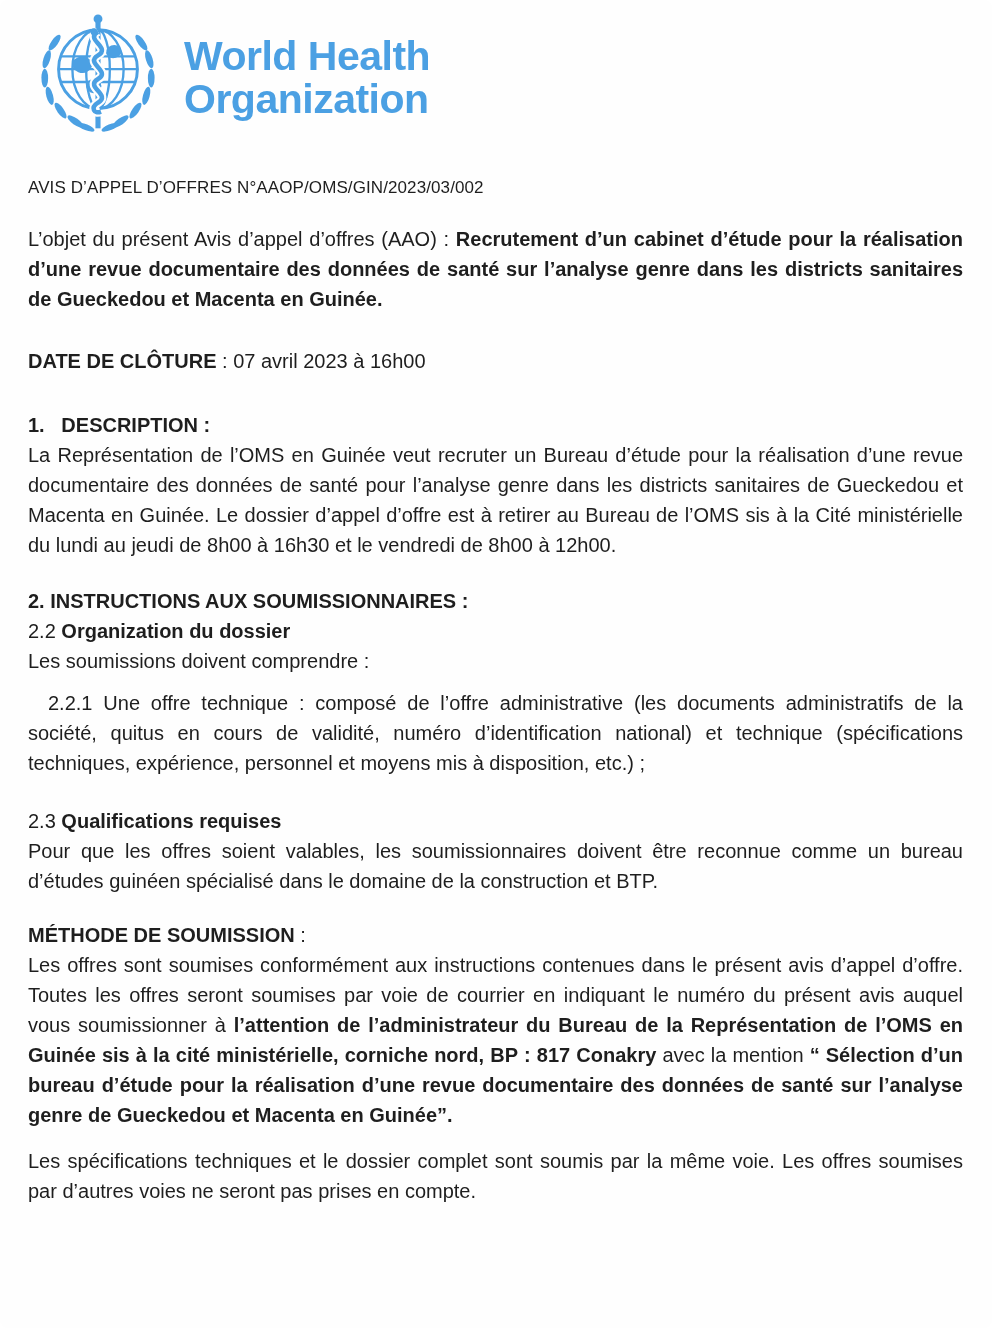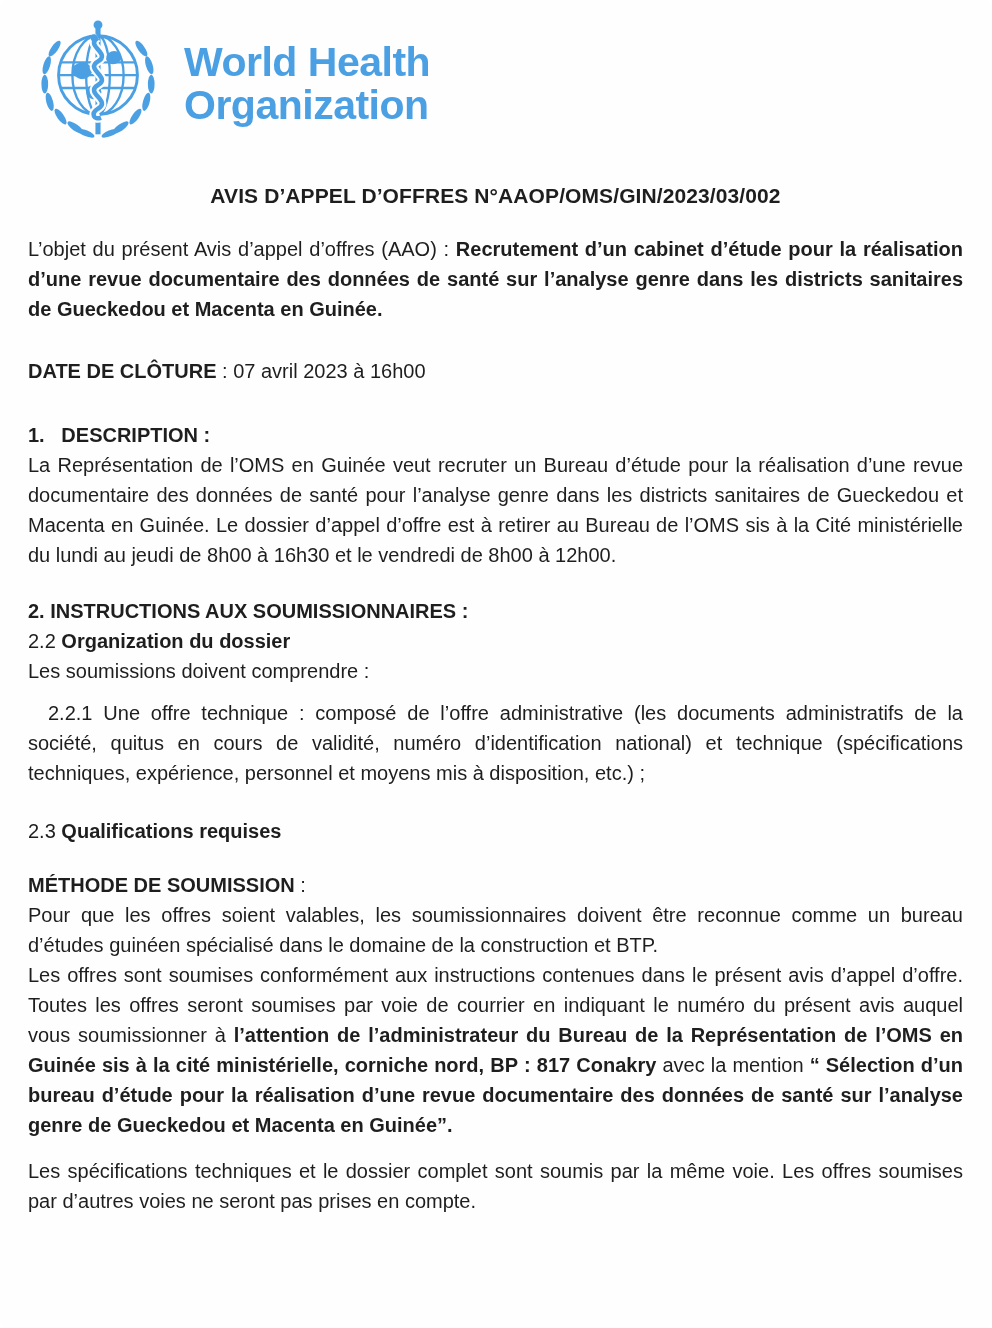--- a/index.html
+++ b/index.html
@@ -1,18 +1,18 @@
 <!DOCTYPE html>
 <html lang="fr" style="--brand: #4BA0E3;"><head>
 <meta charset="utf-8">
 <style>
   html, body { margin: 0; padding: 0; background: #ffffff; }
   .page {
     width: 992px; height: 1328px; box-sizing: border-box;
-    padding: 16px 29px 0 28px;
+    padding: 10px 29px 0 28px;
     background: #fefefe;
     font-family: "Liberation Sans", sans-serif;
     color: #1e1e1e;
     overflow: hidden;
     position: relative;
     border-radius: 8px;
   }
   
   .header { display: flex; align-items: center; height: 142px; }
   .emblem { width: 140px; height: 138px; flex: 0 0 auto; }
@@ -23,23 +23,23 @@
     margin-left: 16px;
     color: var(--brand, #4BA0E3);
     font-weight: 700;
     font-size: 41px;
     line-height: 43px;
     letter-spacing: -0.5px;
     margin-top: -6px;
   }
   
   .doc-title {
-    text-align: center;
-    font-weight: 700;
-    font-size: 21px;
+    text-align: left;
+    font-weight: 400;
+    font-size: 17px;
     margin-top: 26px;
     letter-spacing: 0.1px;
   }
   .para {
     font-size: 20px;
     line-height: 30px;
     text-align: justify;
     margin: 0;
   }
   .b { font-weight: 700; }
@@ -140,20 +140,20 @@
 
   <p class="para mt-desc-h"><span class="b">1.&nbsp;&nbsp;&nbsp;DESCRIPTION&nbsp;:</span></p>
   <p class="para"><span>La Représentation de l’OMS en Guinée veut recruter un Bureau d’étude pour la réalisation d’une revue documentaire des données de santé pour l’analyse genre dans les districts sanitaires de Gueckedou et Macenta en Guinée. Le dossier d’appel d’offre est à retirer au Bureau de l’OMS sis à la Cité ministérielle du lundi au jeudi de 8h00 à 16h30 et le vendredi de 8h00 à 12h00.</span></p>
 
   <p class="para mt-sec"><span class="b">2. INSTRUCTIONS AUX SOUMISSIONNAIRES&nbsp;:</span></p>
   <p class="para"><span>2.2 </span><span class="b">Organization du dossier</span></p>
   <p class="para"><span>Les soumissions doivent comprendre&nbsp;:</span></p>
   <p class="para indent-first"><span>2.2.1 Une offre technique&nbsp;: composé de l’offre administrative (les documents administratifs de la société, quitus en cours de validité, numéro d’identification national) et technique (spécifications techniques, expérience, personnel et moyens mis à disposition, etc.)&nbsp;;</span></p>
 
   <p class="para mt-qual-h"><span>2.3 </span><span class="b">Qualifications requises</span></p>
+  <p class="para"><span>Pour que les offres soient valables, les soumissionnaires doivent être reconnue comme un bureau d’études guinéen spécialisé dans le domaine de la construction et BTP.</span></p>
+
   <p class="para mt-meth-h"><span class="b">MÉTHODE DE SOUMISSION</span><span>&nbsp;:</span></p>
-
-  <p class="para"><span>Pour que les offres soient valables, les soumissionnaires doivent être reconnue comme un bureau d’études guinéen spécialisé dans le domaine de la construction et BTP.</span></p>
   <p class="para"><span>Les offres sont soumises conformément aux instructions contenues dans le présent avis d’appel d’offre. Toutes les offres seront soumises par voie de courrier en indiquant le numéro du présent avis auquel vous soumissionner à </span><span class="b">l’attention de l’administrateur du Bureau de la Représentation de l’OMS en Guinée sis à la cité ministérielle, corniche nord, BP&nbsp;: 817 Conakry</span><span> avec la mention </span><span class="b">“&nbsp;Sélection d’un bureau d’étude pour la réalisation d’une revue documentaire des données de santé sur l’analyse genre de Gueckedou et Macenta en Guinée”.</span></p>
 
   <p class="para mt-final"><span>Les spécifications techniques et le dossier complet sont soumis par la même voie. Les offres soumises par d’autres voies ne seront pas prises en compte.</span></p>
 
 </div>
 
 </body></html>

